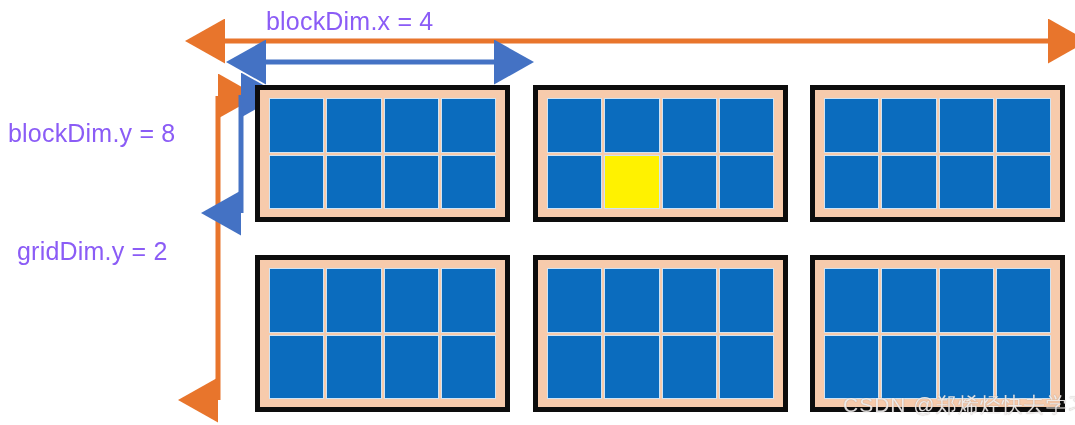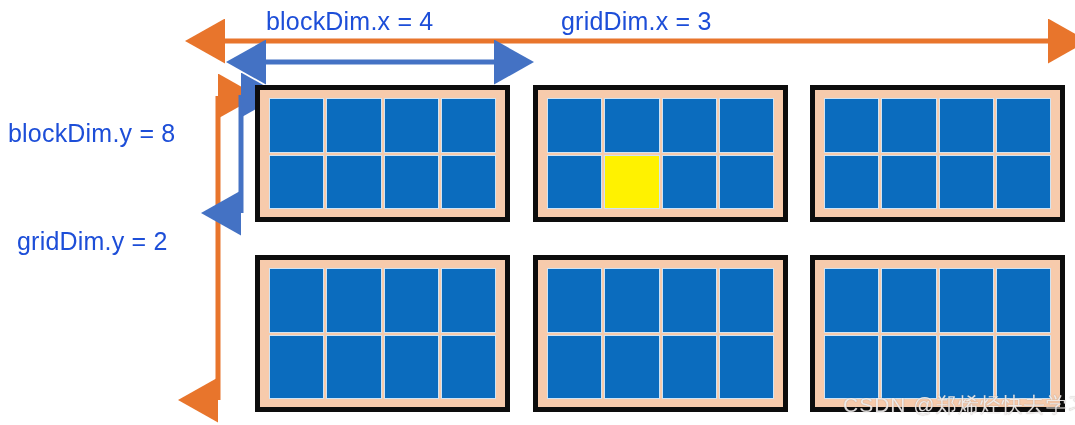--- a/index.html
+++ b/index.html
@@ -12,31 +12,31 @@
     width: 1075px;
     height: 425px;
     background: #ffffff;
     overflow: hidden;
     font-family: "Liberation Sans", sans-serif;
   }
 
   
   .label {
     position: absolute;
-    color: #1d4ed8;
+    color: #8b5cf6;
     font-family: "Liberation Sans", sans-serif;
     font-size: 25px;
     font-weight: 400;
     white-space: nowrap;
     letter-spacing: 0.2px;
   }
   #label-blockdim-x { left: 266px; top: 7px; }
   #label-griddim-x  { left: 561px; top: 7px; }
   #label-blockdim-y { left: 8px;   top: 119px; }
-  #label-griddim-y  { left: 17px;  top: 227px; }
+  #label-griddim-y  { left: 17px;  top: 237px; }
 
   
   .arrow-svg { position: absolute; overflow: visible; }
   #arrow-grid-x    { left: 210px; top: 30px; }
   #arrow-block-x   { left: 252px; top: 52px; }
   #arrow-grid-y    { left: 206px; top: 82px; }
   #arrow-block-y   { left: 230px; top: 82px; }
 
   
   .block {
@@ -85,21 +85,20 @@
     pointer-events: none;
   }
 </style>
 </head>
 <body>
 
 <div id="stage">
 
   <div class="label" id="label-blockdim-x">blockDim.x = 4</div>
 
-  <div class="label" id="label-griddim-x">gridDim.x = 3</div>
 
   <div class="label" id="label-blockdim-y">blockDim.y = 8</div>
 
   <div class="label" id="label-griddim-y">gridDim.y = 2</div>
 
   <svg class="arrow-svg" id="arrow-grid-x" width="860" height="22">
     <defs>
       <marker id="oh-left" markerWidth="9" markerHeight="9" refX="8" refY="4.5" orient="auto">
         <path d="M8,0 L8,9 L0,4.5 z" fill="#e8752c"></path>
       </marker>

